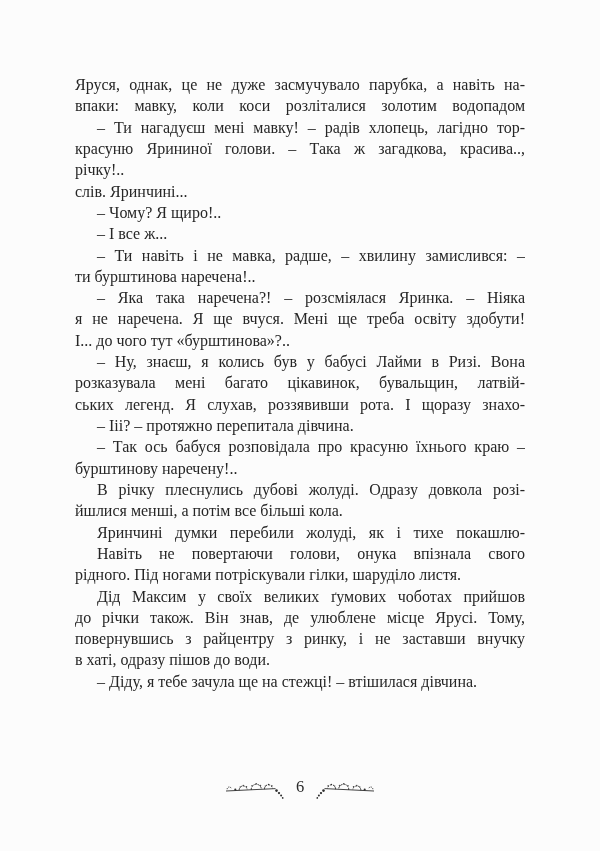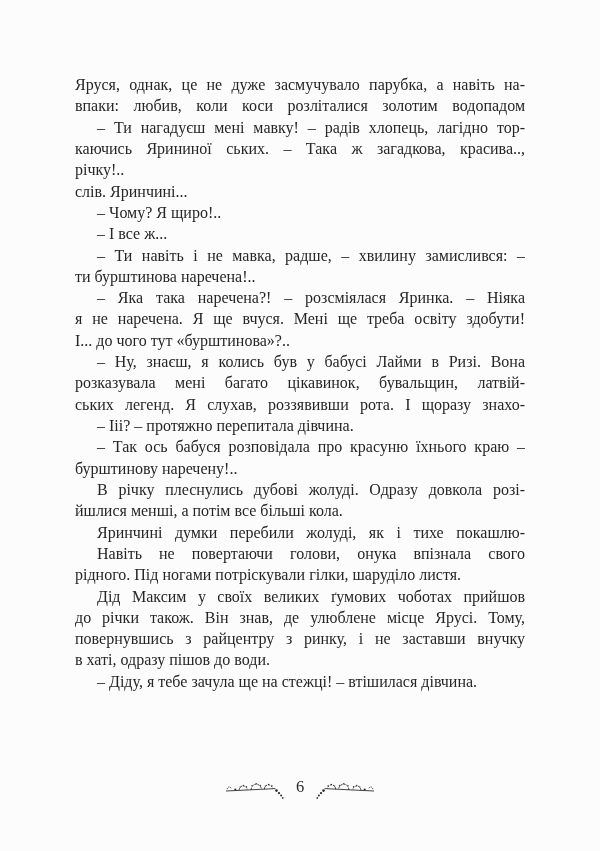--- a/index.html
+++ b/index.html
@@ -54,23 +54,23 @@
   .ornament { display: inline-block; height: 22px; }
   .ornament.right svg { transform: scaleX(-1); }
 </style>
 </head>
 <body>
 
 <div class="page">
 
   <div class="text-block" id="text-block">
       <div class="line">Яруся, однак, це не дуже засмучувало парубка, а навіть на-</div>
-      <div class="line">впаки: любив, коли коси розліталися золотим водопадом</div>
+      <div class="line">впаки: мавку, коли коси розліталися золотим водопадом</div>
       <div class="line indent">– Ти нагадуєш мені мавку! – радів хлопець, лагідно тор-</div>
-      <div class="line">каючись Ярининої ських. – Така ж загадкова, красива..,</div>
+      <div class="line">красуню Ярининої голови. – Така ж загадкова, красива..,</div>
       <div class="line end">річку!..</div>
       <div class="line end">слів. Яринчині...</div>
       <div class="line indent end">– Чому? Я щиро!..</div>
       <div class="line indent end">– І все ж...</div>
       <div class="line indent">– Ти навіть і не мавка, радше, – хвилину замислився: –</div>
       <div class="line end">ти бурштинова наречена!..</div>
       <div class="line indent">– Яка така наречена?! – розсміялася Яринка. – Ніяка</div>
       <div class="line">я не наречена. Я ще вчуся. Мені ще треба освіту здобути!</div>
       <div class="line end">І... до чого тут «бурштинова»?..</div>
       <div class="line indent">– Ну, знаєш, я колись був у бабусі Лайми в Ризі. Вона</div>

